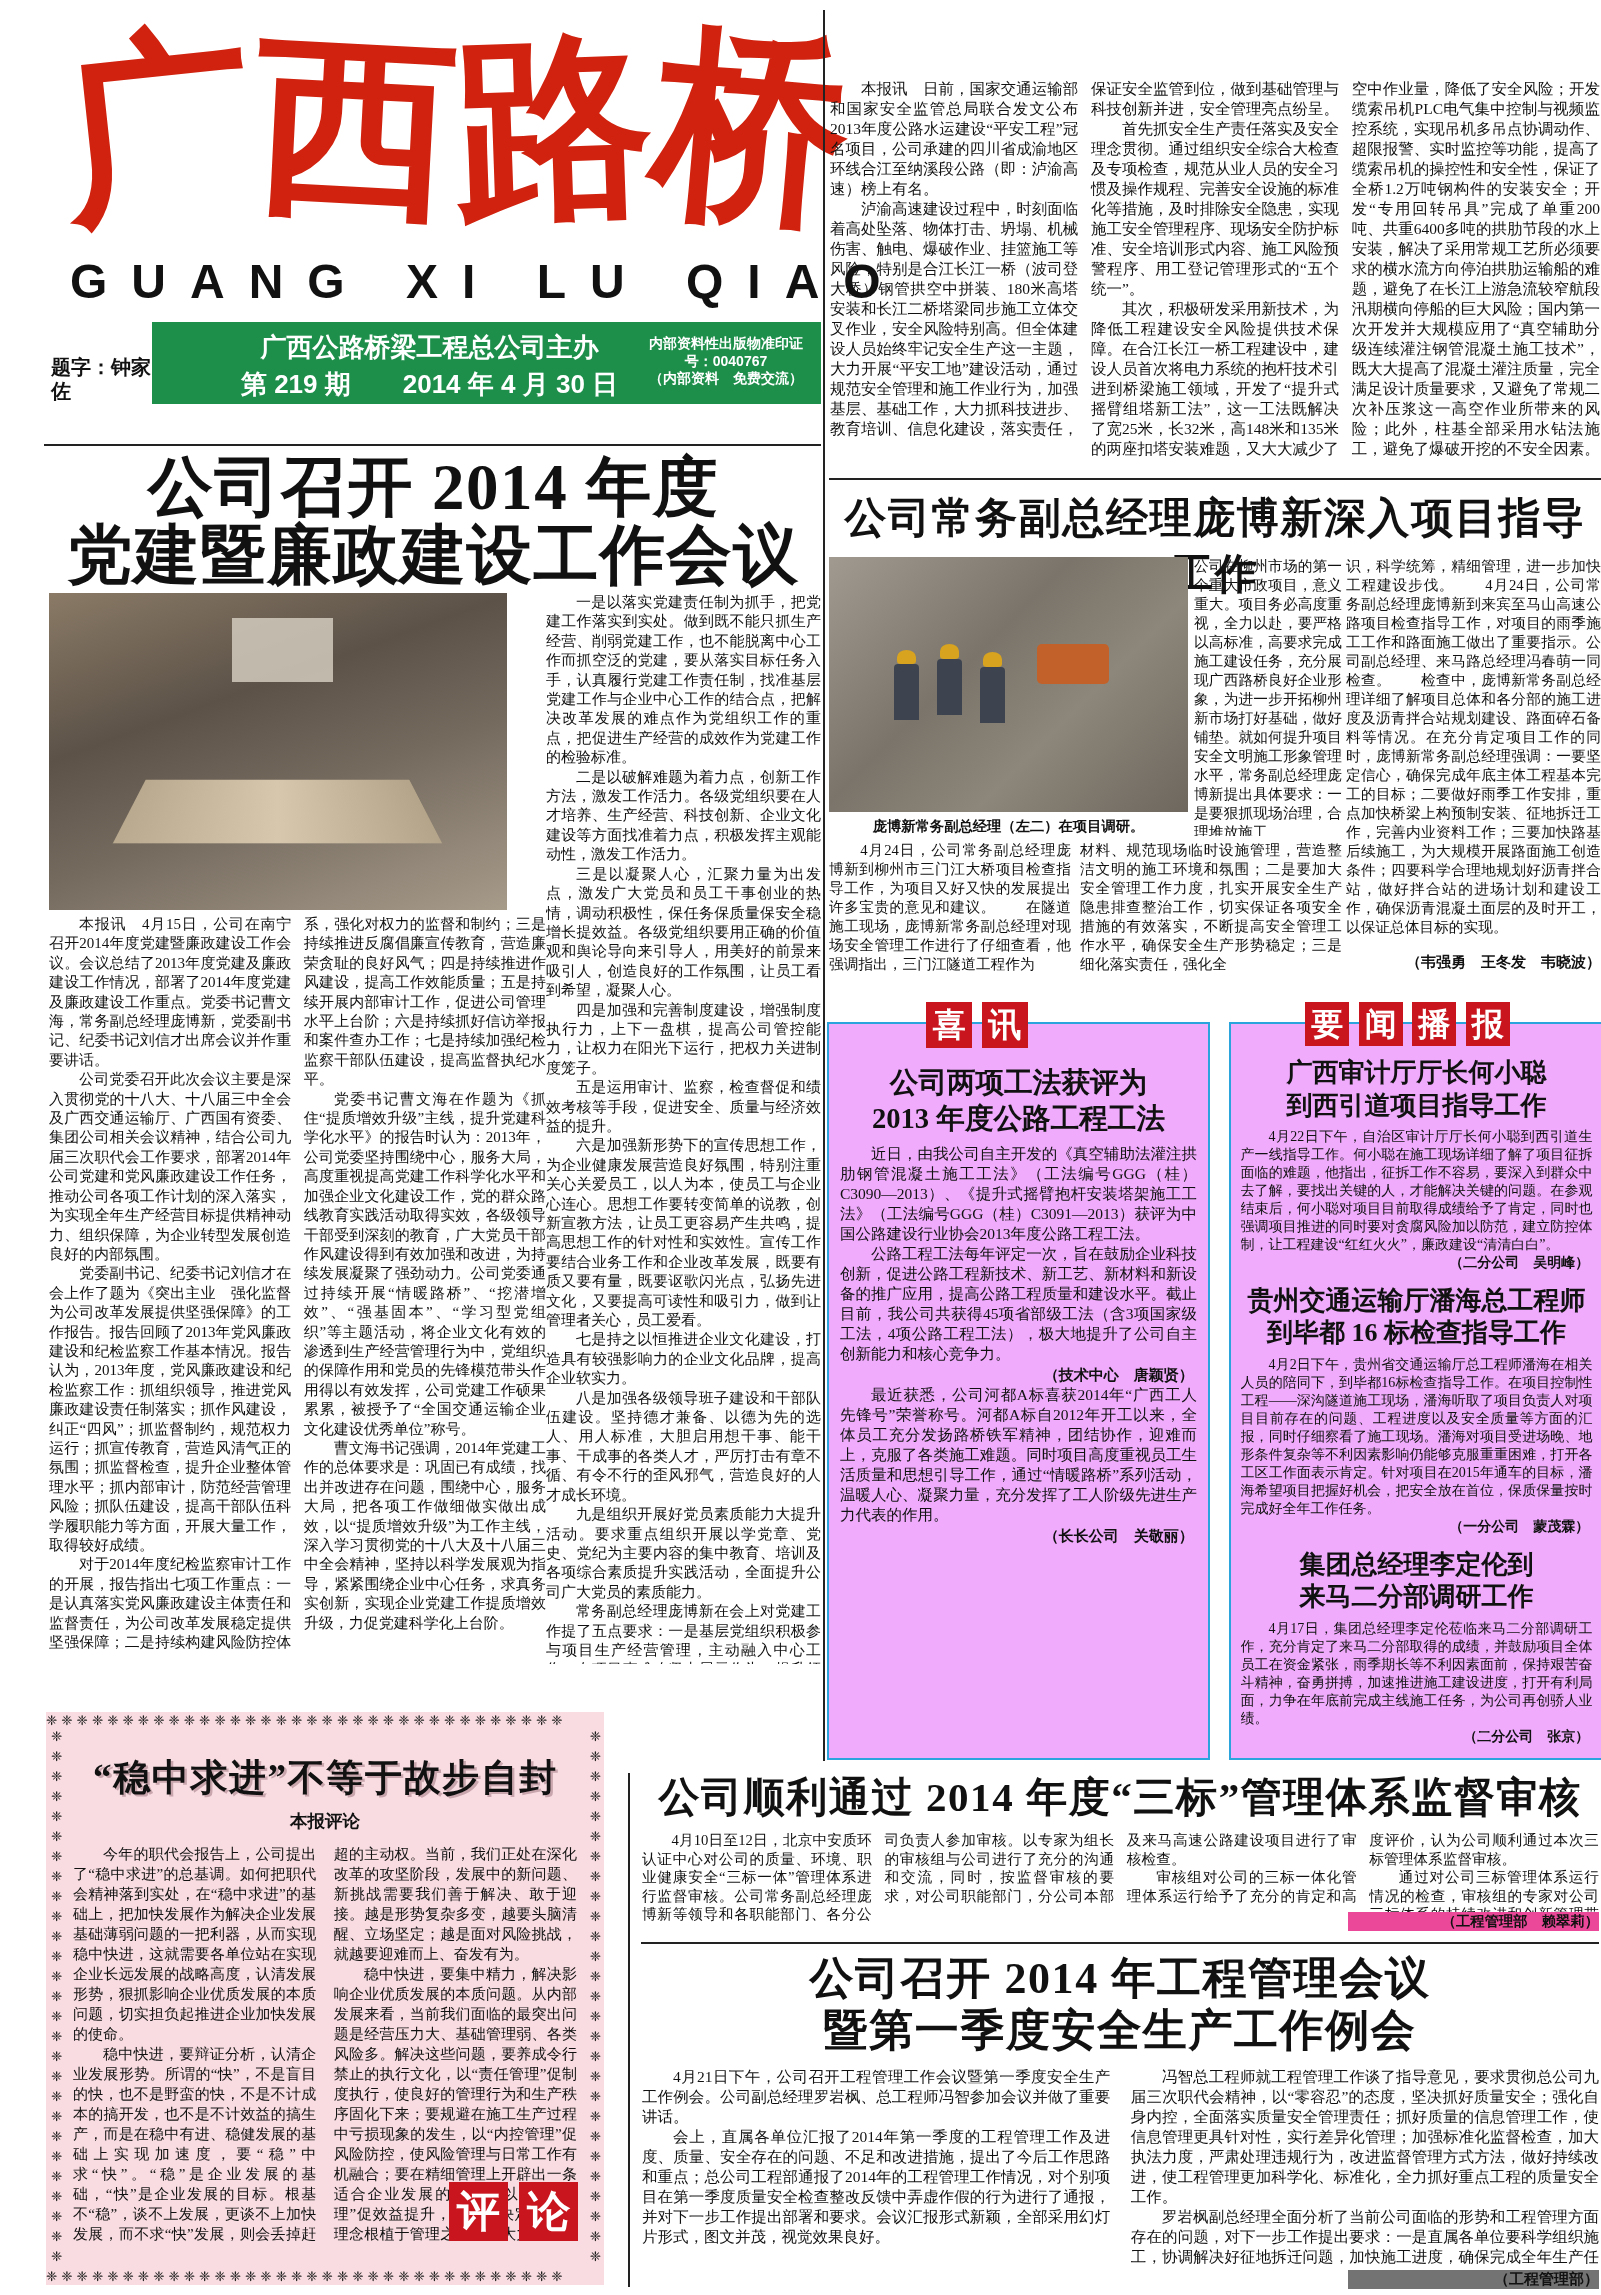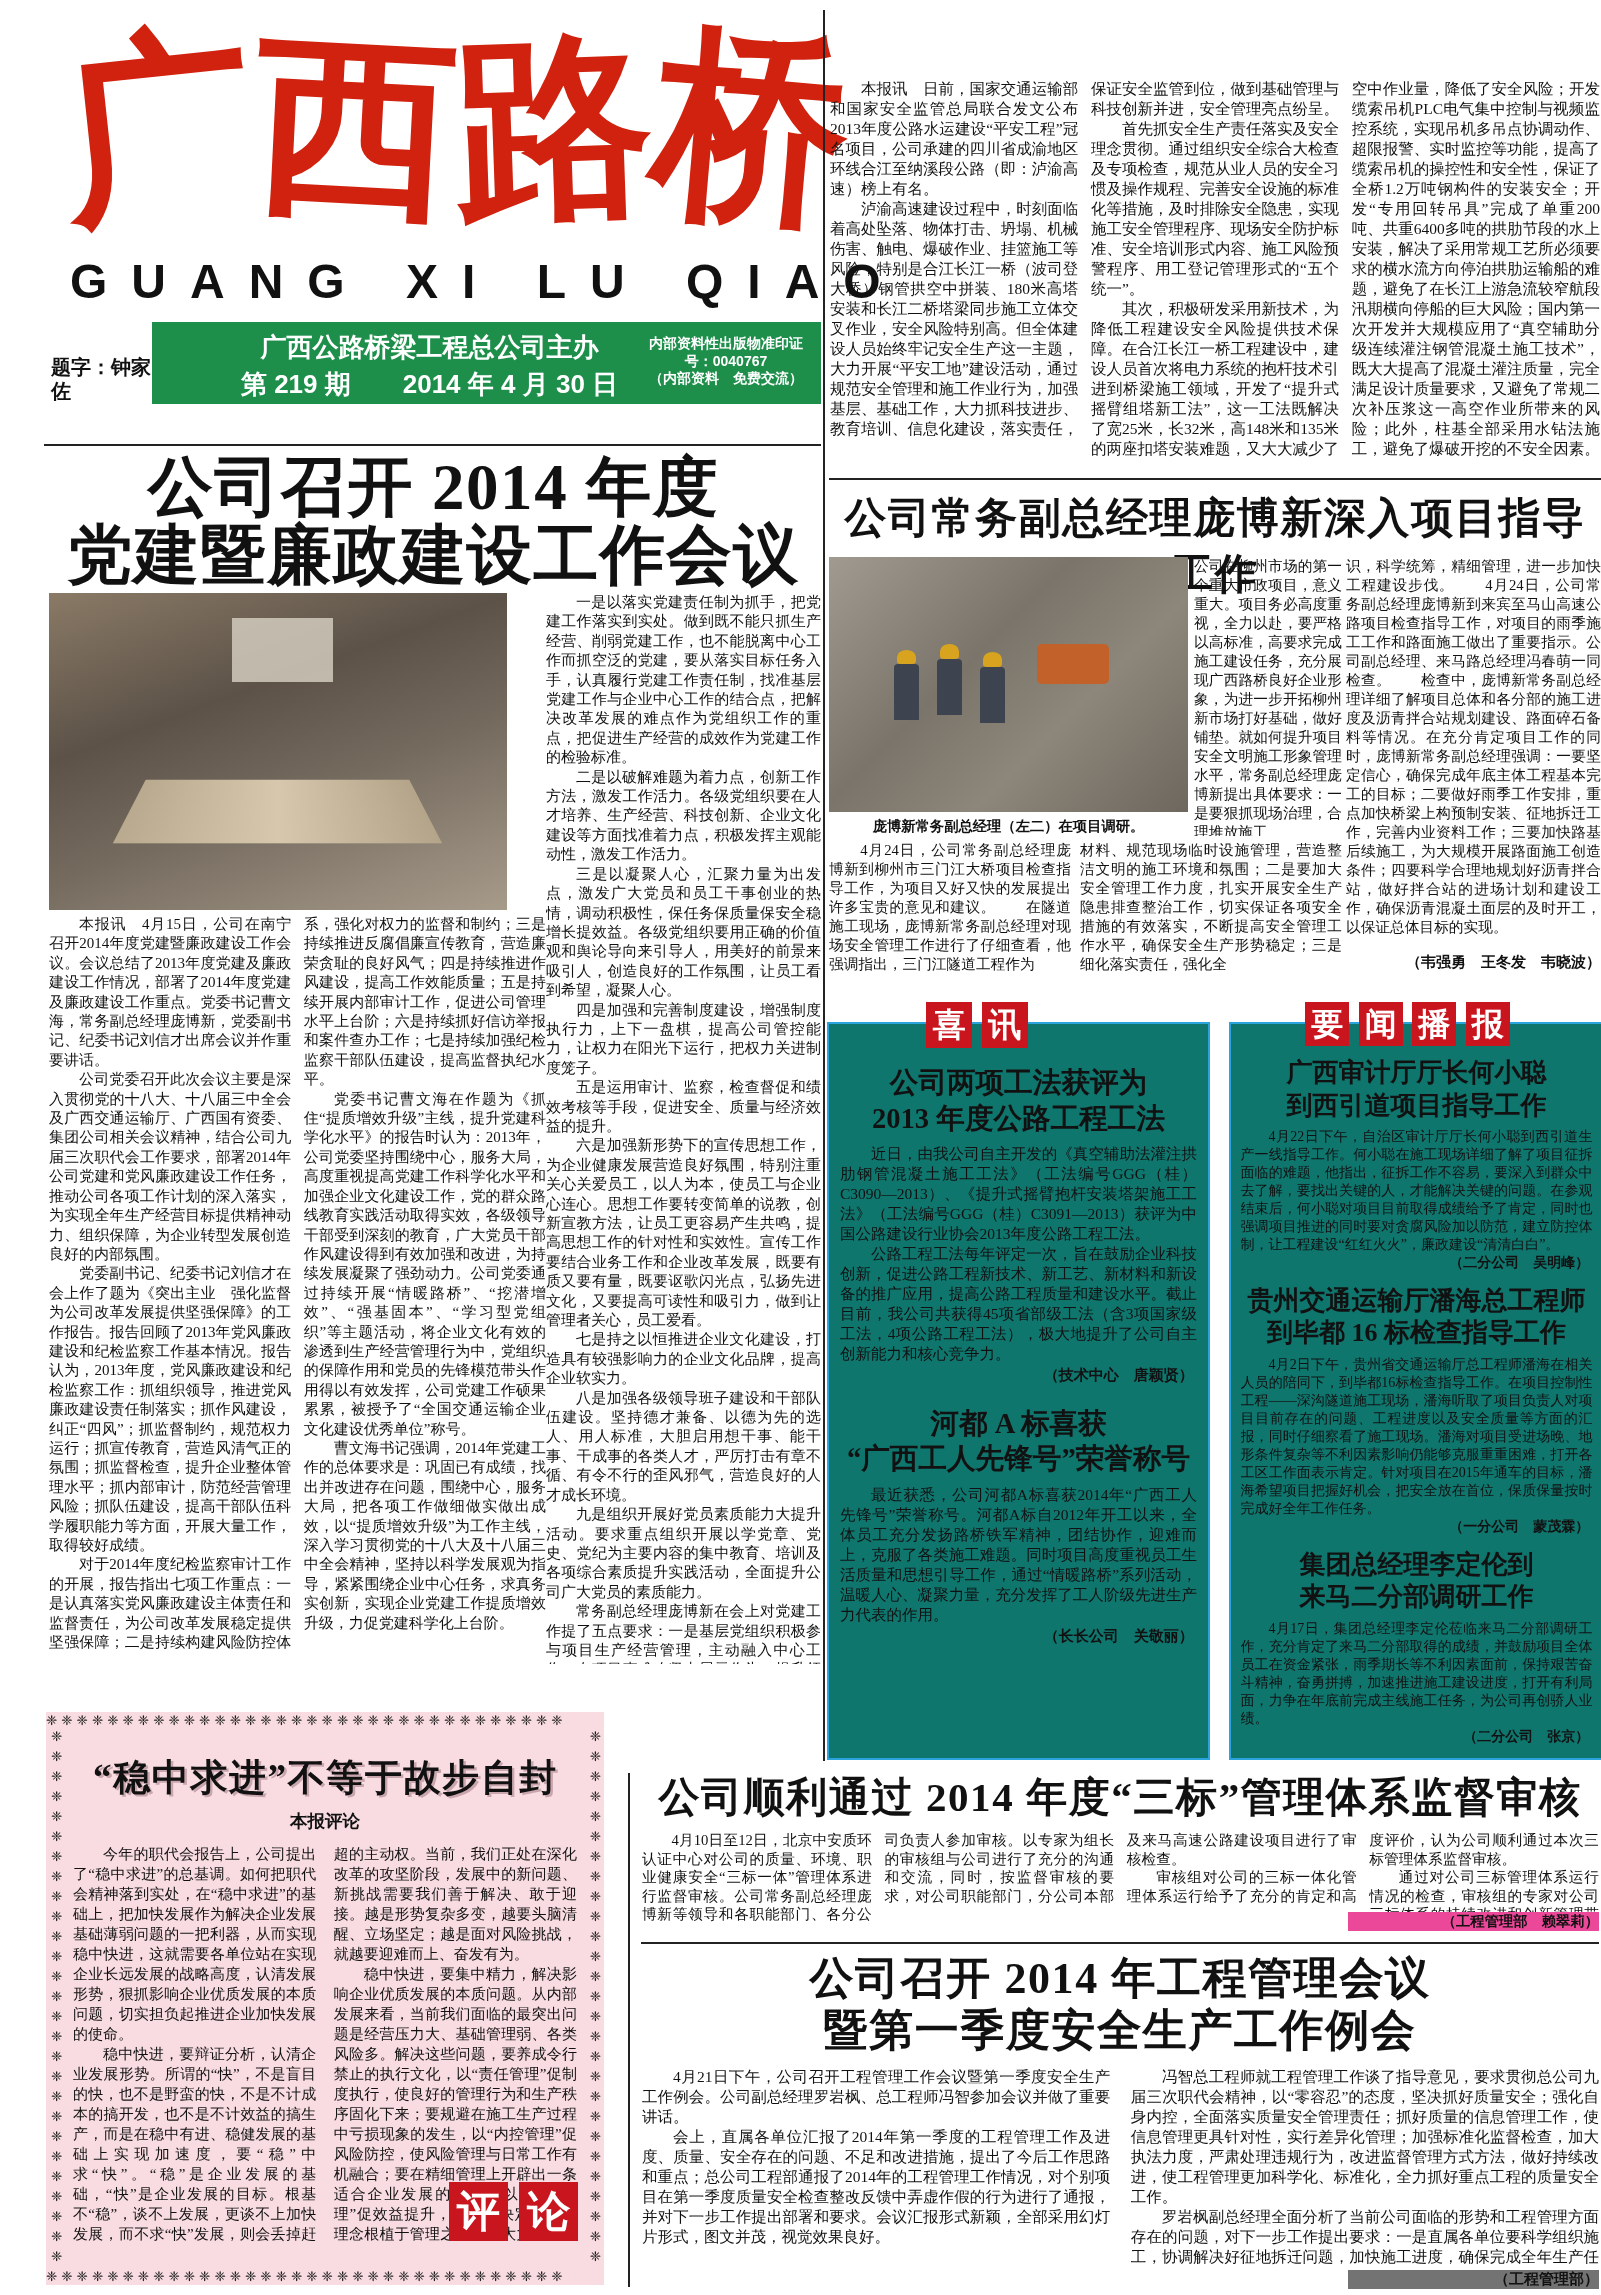--- a/index.html
+++ b/index.html
@@ -17,21 +17,21 @@
   .callig span{font-size:198px;line-height:1;color:#d0220e;font-weight:bold;
                font-family:"DejaVu Serif",serif;}
   .callig span:nth-child(1){transform:rotate(-6deg) scale(.96,1.02);}
   .callig span:nth-child(2){transform:rotate(3deg) scale(1.02,.98);}
   .callig span:nth-child(3){transform:rotate(-2deg);}
   .callig span:nth-child(4){transform:rotate(5deg) scale(.98,1.04);}
   .latin{font-family:"Liberation Sans",sans-serif;font-weight:bold;font-size:48px;
          letter-spacing:24px;white-space:nowrap;}
   .greenbar{background:#1d8f4b;color:#fff;}
   
-  .bluebox{border:2.4px solid #2ba3dc;background:#0f766e;}
+  .bluebox{border:2.4px solid #2ba3dc;background:#f0abfc;}
   .tile{display:inline-block;background:#c9151e;color:#fff;text-align:center;
         font-weight:bold;margin:0 3.2px;}
   .boxtitle{font-weight:bold;text-align:center;line-height:1.25;}
   
   .edit-box{background:#f8dce1;}
   .orn{color:#1a1a1a;font-size:13.5px;letter-spacing:4px;overflow:hidden;white-space:nowrap;}
   .orn-v{writing-mode:vertical-rl;white-space:nowrap;}
   .stamp{background:#c9151e;color:#fff;text-align:center;font-weight:bold;}
   
   .photo1{background:linear-gradient(160deg,#8a7a66 0%,#5c5248 35%,#746a5e 60%,#94897a 85%,#a79b8a 100%);}
@@ -135,22 +135,20 @@
       <span class="tile" style="width:46px;height:46px;font-size:33px;line-height:46px;">喜</span>
       <span class="tile" style="width:46px;height:46px;font-size:33px;line-height:46px;">讯</span>
     </div>
     <div class="boxtitle" style="margin:41px 9.5px 8px;font-size:28.6px;white-space:pre-line;">公司两项工法获评为
 2013 年度公路工程工法</div>
     <div class="jbody" style="margin:0 11px;font-size:15.5px;line-height:20px;">
         <p class="para">近日，由我公司自主开发的《真空辅助法灌注拱肋钢管混凝土施工工法》（工法编号GGG（桂）C3090—2013）、《提升式摇臂抱杆安装塔架施工工法》（工法编号GGG（桂）C3091—2013）获评为中国公路建设行业协会2013年度公路工程工法。</p>
         <p class="para">公路工程工法每年评定一次，旨在鼓励企业科技创新，促进公路工程新技术、新工艺、新材料和新设备的推广应用，提高公路工程质量和建设水平。截止目前，我公司共获得45项省部级工法（含3项国家级工法，4项公路工程工法），极大地提升了公司自主创新能力和核心竞争力。</p>
       </div>
     <div class="byline" style="margin:1.6px 14.3px 0;font-size:15px;">（技术中心　唐颖贤）</div>
-    <div class="boxtitle" style="margin:20.6px 9.5px 8px;font-size:28.6px;white-space:pre-line;">河都 A 标喜获
-“广西工人先锋号”荣誉称号</div>
     <div class="jbody" style="margin:0 11px;font-size:15.5px;line-height:20px;">
         <p class="para">最近获悉，公司河都A标喜获2014年“广西工人先锋号”荣誉称号。河都A标自2012年开工以来，全体员工充分发扬路桥铁军精神，团结协作，迎难而上，克服了各类施工难题。同时项目高度重视员工生活质量和思想引导工作，通过“情暖路桥”系列活动，温暖人心、凝聚力量，充分发挥了工人阶级先进生产力代表的作用。</p>
       </div>
     <div class="byline" style="margin:1.6px 14.3px 0;font-size:15px;">（长长公司　关敬丽）</div>
   </div>
 
   <div class="abs bluebox" style="left:1229px;top:1022px;width:371px;height:734px;">
     <div class="abs" style="left:71px;top:-22px;">
       <span class="tile" style="width:44px;height:44px;font-size:32px;line-height:44px;">要</span>
       <span class="tile" style="width:44px;height:44px;font-size:32px;line-height:44px;">闻</span>

